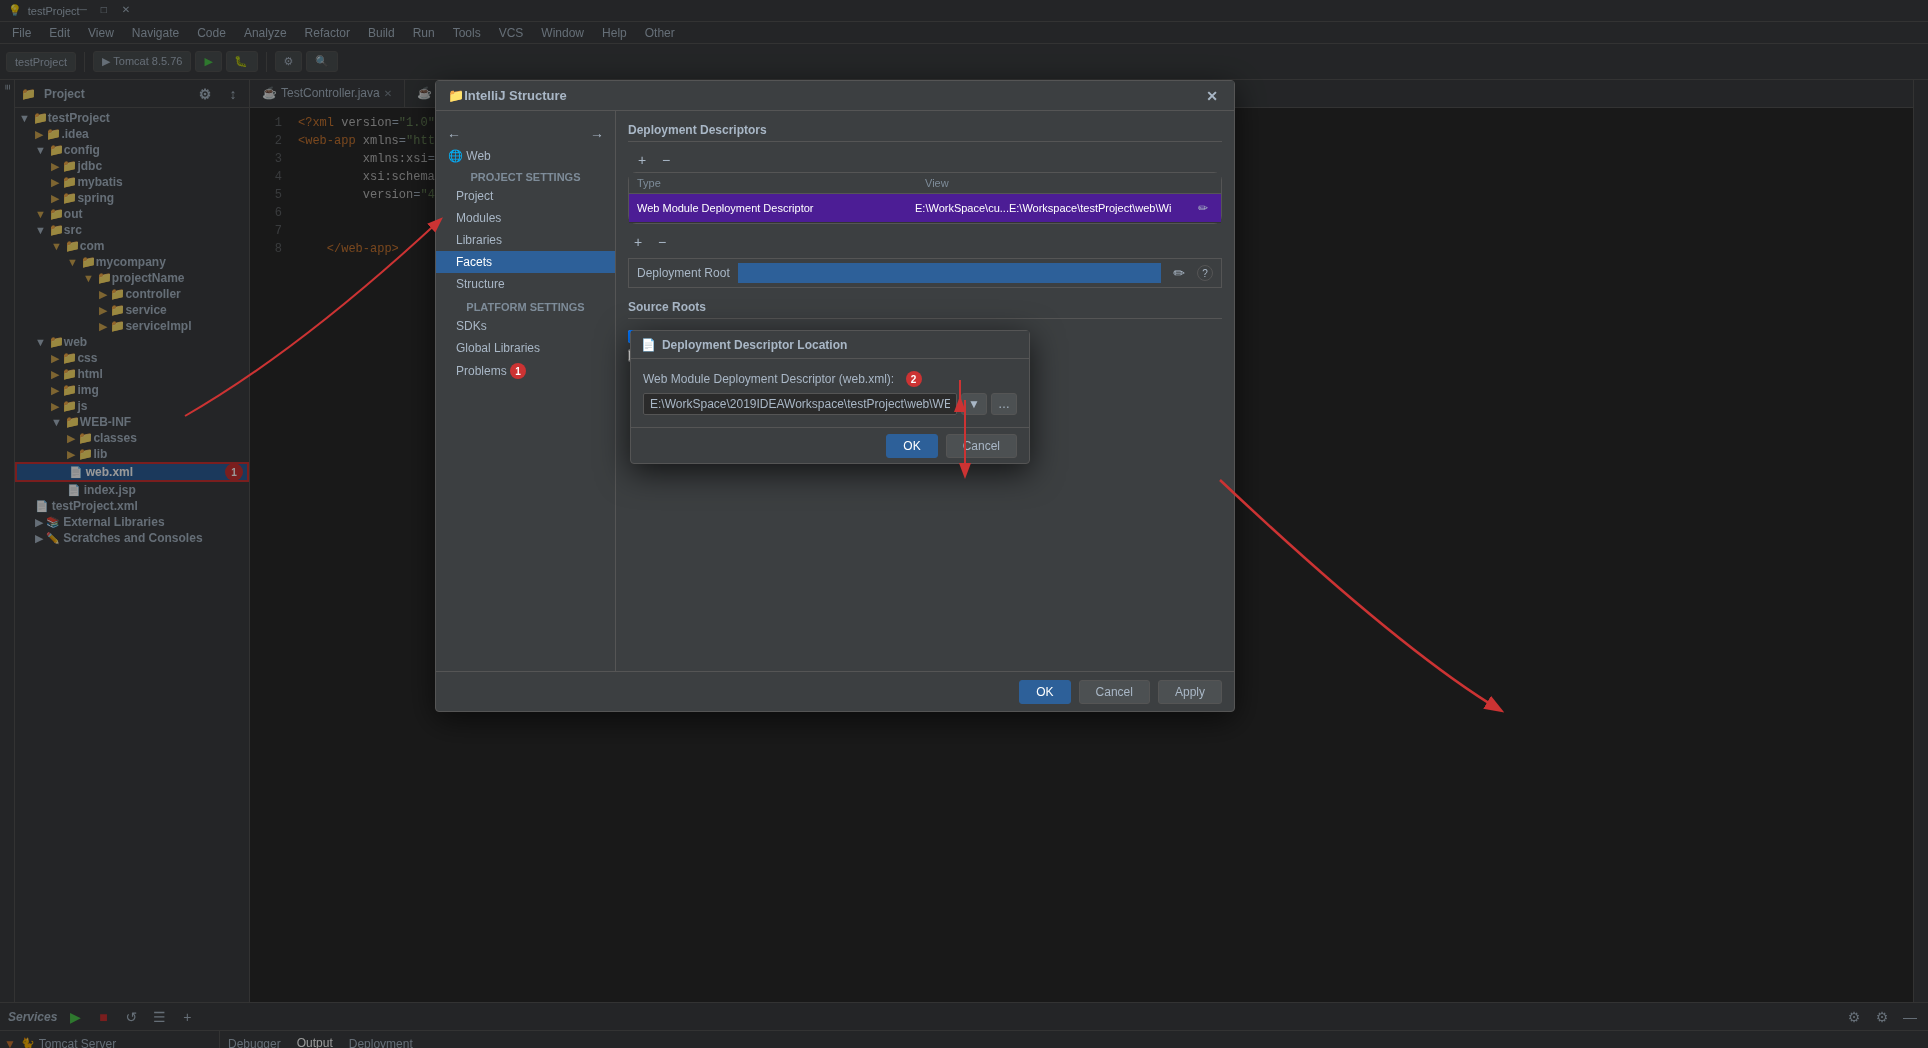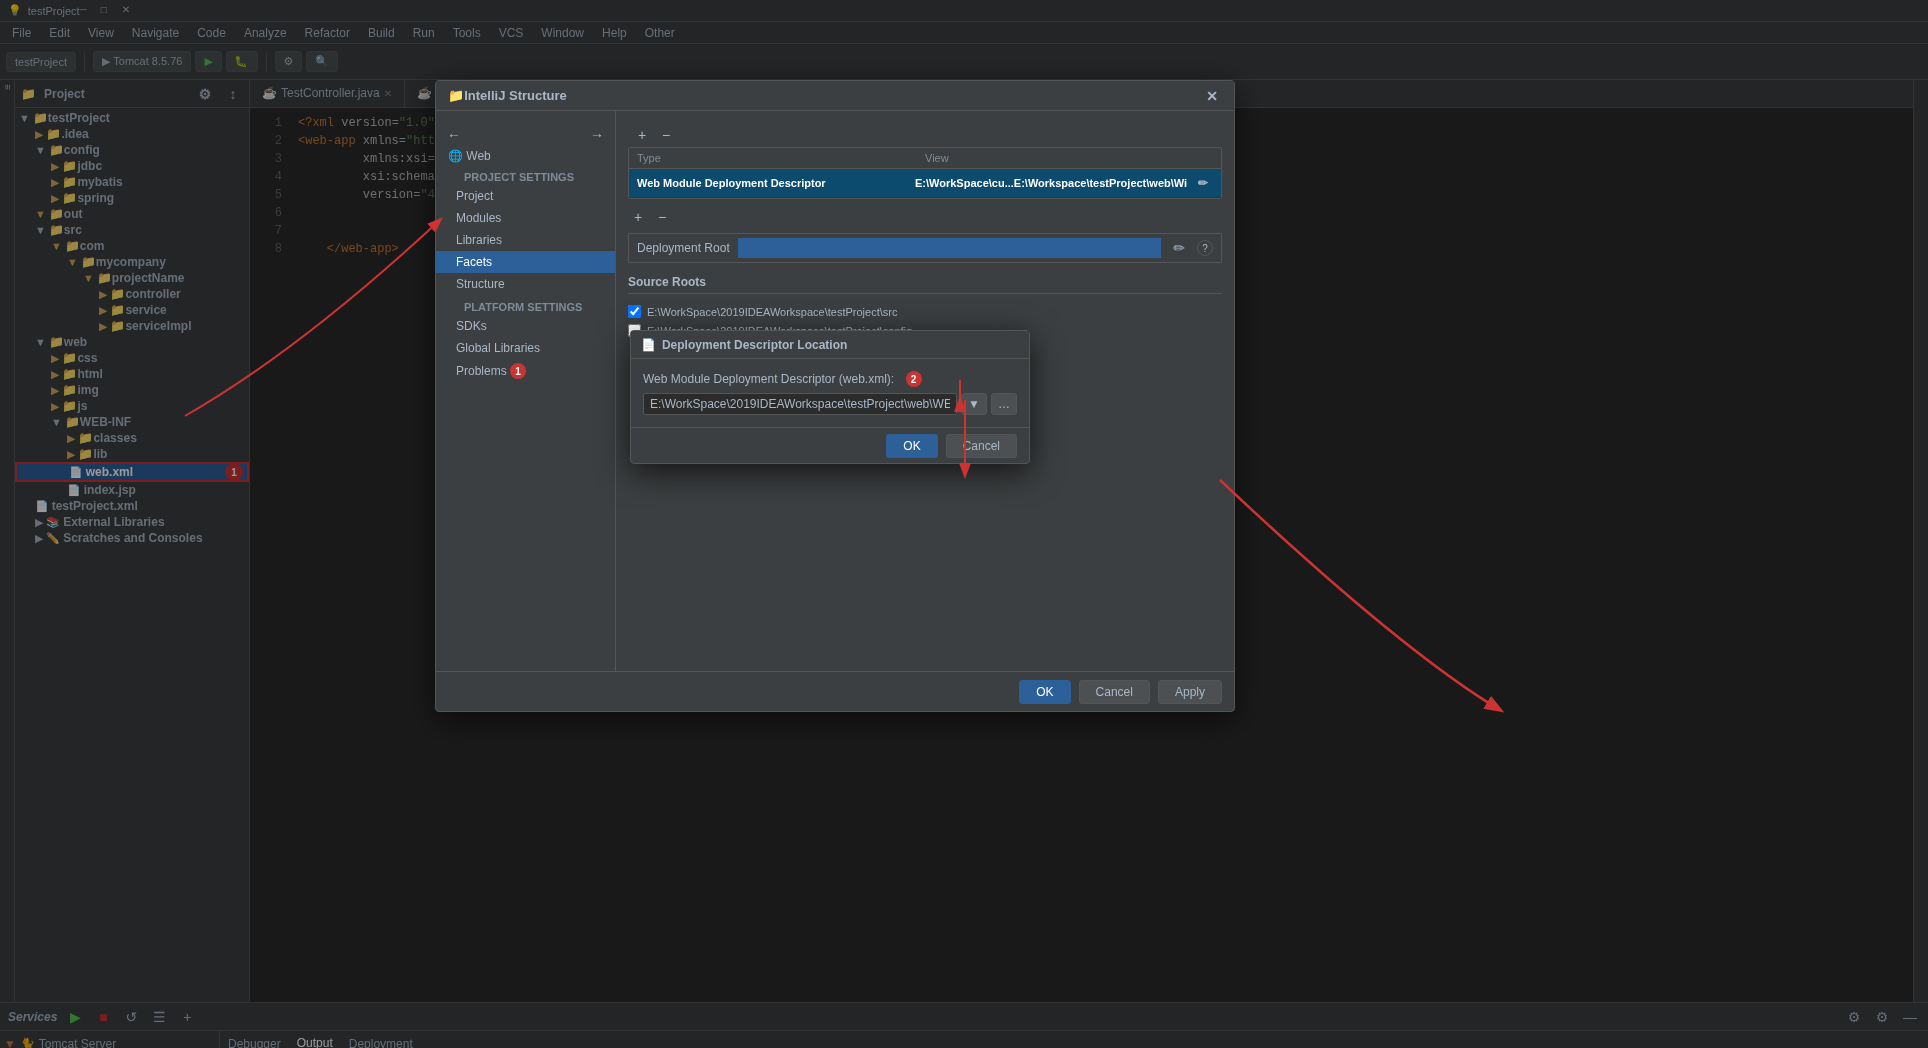--- a/index.html
+++ b/index.html
@@ -41,39 +41,39 @@
     .bottom-tab.active { color: #fff; border-bottom: 2px solid #4a9eff; }
 
     
     .overlay { position: fixed; top: 0; left: 0; width: 1928px; height: 1048px; background: rgba(0,0,0,0.4); z-index: 100; pointer-events: none; }
 
     
     .dialog { position: fixed; top: 80px; left: 435px; width: 800px; background: #3c3f41; border: 1px solid #555; border-radius: 4px; z-index: 200; box-shadow: 0 8px 32px rgba(0,0,0,0.6); }
     .dialog-title { height: 30px; background: #3c3f41; display: flex; align-items: center; justify-content: space-between; padding: 0 12px; border-bottom: 1px solid #555; font-size: 13px; font-weight: bold; color: #a9b7c6; }
     .dialog-body { display: flex; height: 560px; }
     .dialog-sidebar { width: 180px; background: #3c3f41; border-right: 1px solid #555; padding: 8px 0; }
-    .dialog-section-label { font-size: 11px; color: #7e8c99; padding: 6px 28px 2px; font-weight: bold; text-transform: uppercase; }
+    .dialog-section-label { font-size: 11px; color: #7e8c99; padding: 6px 28px 2px; font-weight: bold; text-transform: uppercase; text-align: center; }
     .dialog-nav-item { padding: 4px 12px 4px 20px; font-size: 12px; color: #a9b7c6; cursor: pointer; }
     .dialog-nav-item.active { background: #2d6099; color: #fff; }
     .dialog-main { flex: 1; padding: 12px; overflow: auto; }
     .dialog-footer { height: 40px; display: flex; align-items: center; justify-content: flex-end; padding: 0 12px; gap: 8px; border-top: 1px solid #555; }
     .btn { padding: 4px 16px; font-size: 12px; border: 1px solid #555; border-radius: 3px; cursor: pointer; color: #a9b7c6; background: #4c5052; }
     .btn-primary { background: #2d6099; color: #fff; border-color: #2d6099; }
 
     
     .module-name-row { display: flex; align-items: center; margin-bottom: 12px; gap: 8px; }
     .module-name-row label { font-size: 12px; color: #a9b7c6; }
     .module-name-row input { flex: 1; background: #2b2b2b; border: 1px solid #555; color: #a9b7c6; padding: 3px 6px; font-size: 12px; border-radius: 2px; }
 
     .section-header { font-size: 12px; font-weight: bold; color: #a9b7c6; margin-bottom: 6px; padding-bottom: 4px; border-bottom: 1px solid #555; }
-    .table-area { border: 1px solid #555; border-radius: 2px; background: #2b2b2b; margin-bottom: 8px; }
+    .table-area { border: 1px solid #555; border-radius: 8px; background: #2b2b2b; margin-bottom: 8px; }
     .table-header { display: flex; background: #3c3f41; padding: 4px 8px; font-size: 11px; color: #7e8c99; border-bottom: 1px solid #555; }
     .table-col { flex: 1; }
     .table-row { display: flex; padding: 4px 8px; font-size: 12px; border-bottom: 1px solid #333; align-items: center; }
-    .table-row.selected { background: #0c4a6e; color: #fff; font-weight: bold; }
+    .table-row.selected { background: #4c1d95; color: #fff; }
     .table-cell { flex: 1; font-size: 11px; overflow: hidden; text-overflow: ellipsis; white-space: nowrap; }
     .table-toolbar { display: flex; gap: 4px; padding: 2px 4px; }
     .icon-btn { width: 20px; height: 20px; display: flex; align-items: center; justify-content: center; cursor: pointer; color: #a9b7c6; border-radius: 2px; font-size: 14px; }
 
     
     .sub-dialog { position: fixed; top: 330px; left: 630px; width: 400px; background: #3c3f41; border: 1px solid #555; border-radius: 4px; z-index: 300; box-shadow: 0 8px 32px rgba(0,0,0,0.7); }
     .sub-dialog-title { height: 28px; background: #3c3f41; display: flex; align-items: center; padding: 0 10px; font-size: 12px; font-weight: bold; color: #a9b7c6; border-bottom: 1px solid #555; gap: 6px; }
     .sub-dialog-body { padding: 12px; }
     .sub-dialog-label { font-size: 12px; color: #a9b7c6; margin-bottom: 6px; }
     .sub-dialog-input-row { display: flex; gap: 4px; align-items: center; }
@@ -472,20 +472,21 @@
       <div class="dialog-nav-item">SDKs</div>
       <div class="dialog-nav-item">Global Libraries</div>
       <div class="dialog-nav-item">
         Problems <span class="badge">1</span>
       </div>
     </div>
 
     <div class="dialog-main">
 
 
+      <div class="section-header">Deployment Descriptors</div>
       <div class="table-toolbar">
         <span class="icon-btn">+</span>
         <span class="icon-btn">−</span>
       </div>
       <div class="table-area">
         <div class="table-header">
           <div class="table-col">Type</div>
           <div class="table-col">View</div>
         </div>
         <div class="table-row selected">

